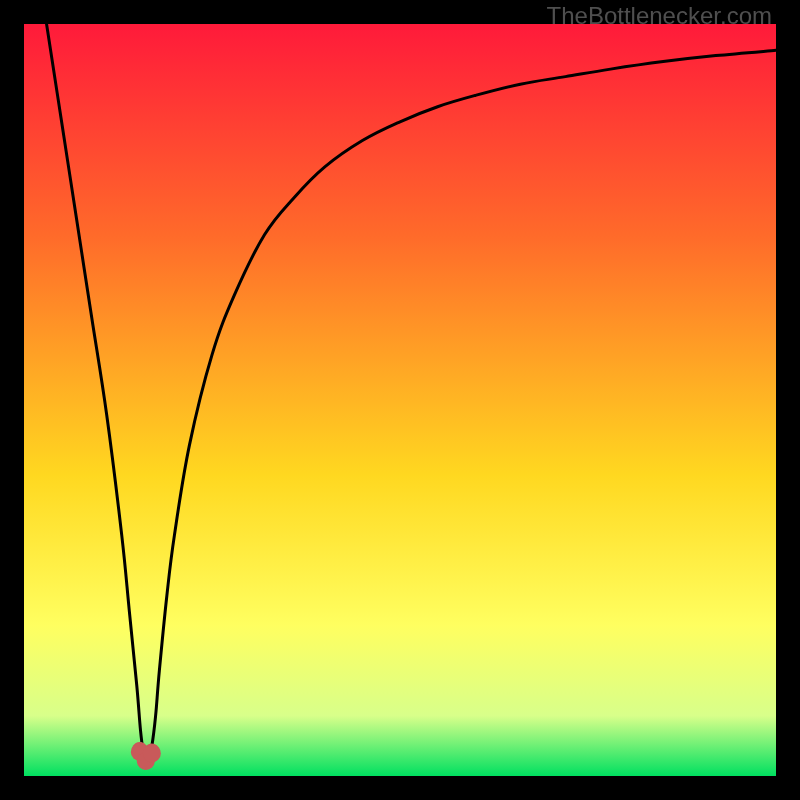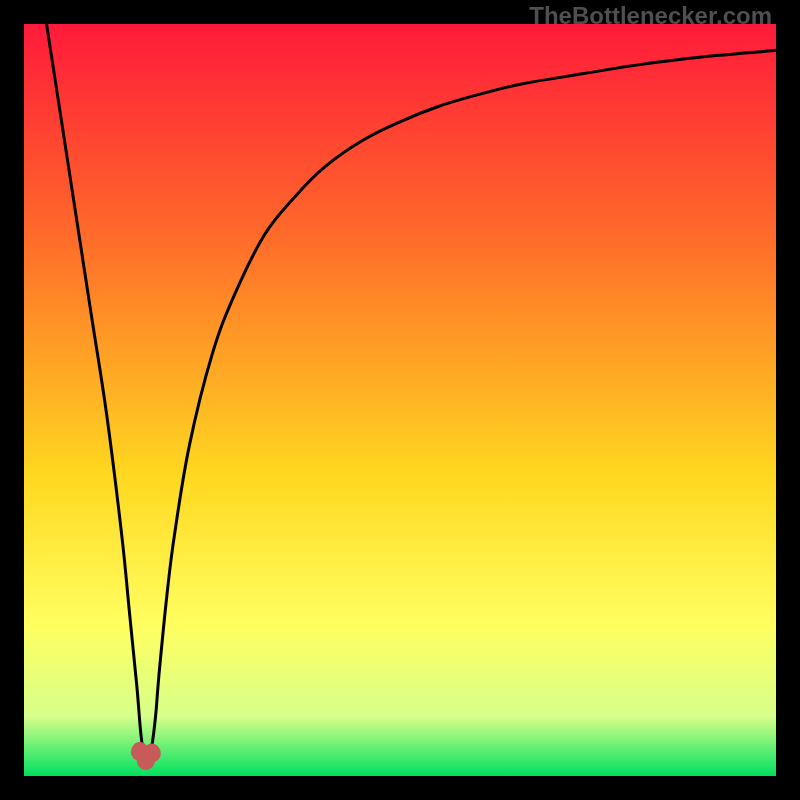--- a/index.html
+++ b/index.html
@@ -25,21 +25,21 @@
     top: 0;
     width: 752px;
     height: 752px;
   }
   .watermark {
     position: absolute;
     top: 2px;
     right: 28px;
     color: #4f4f4f;
     font-size: 24px;
-    font-weight: 700;
+    font-weight: 400;
     letter-spacing: 0px;
     user-select: none;
   }
 </style>
 </head>
 <body>
 
 <div class="frame">
   <svg class="plot" viewBox="0 0 752 752" preserveAspectRatio="none">
     <defs>

